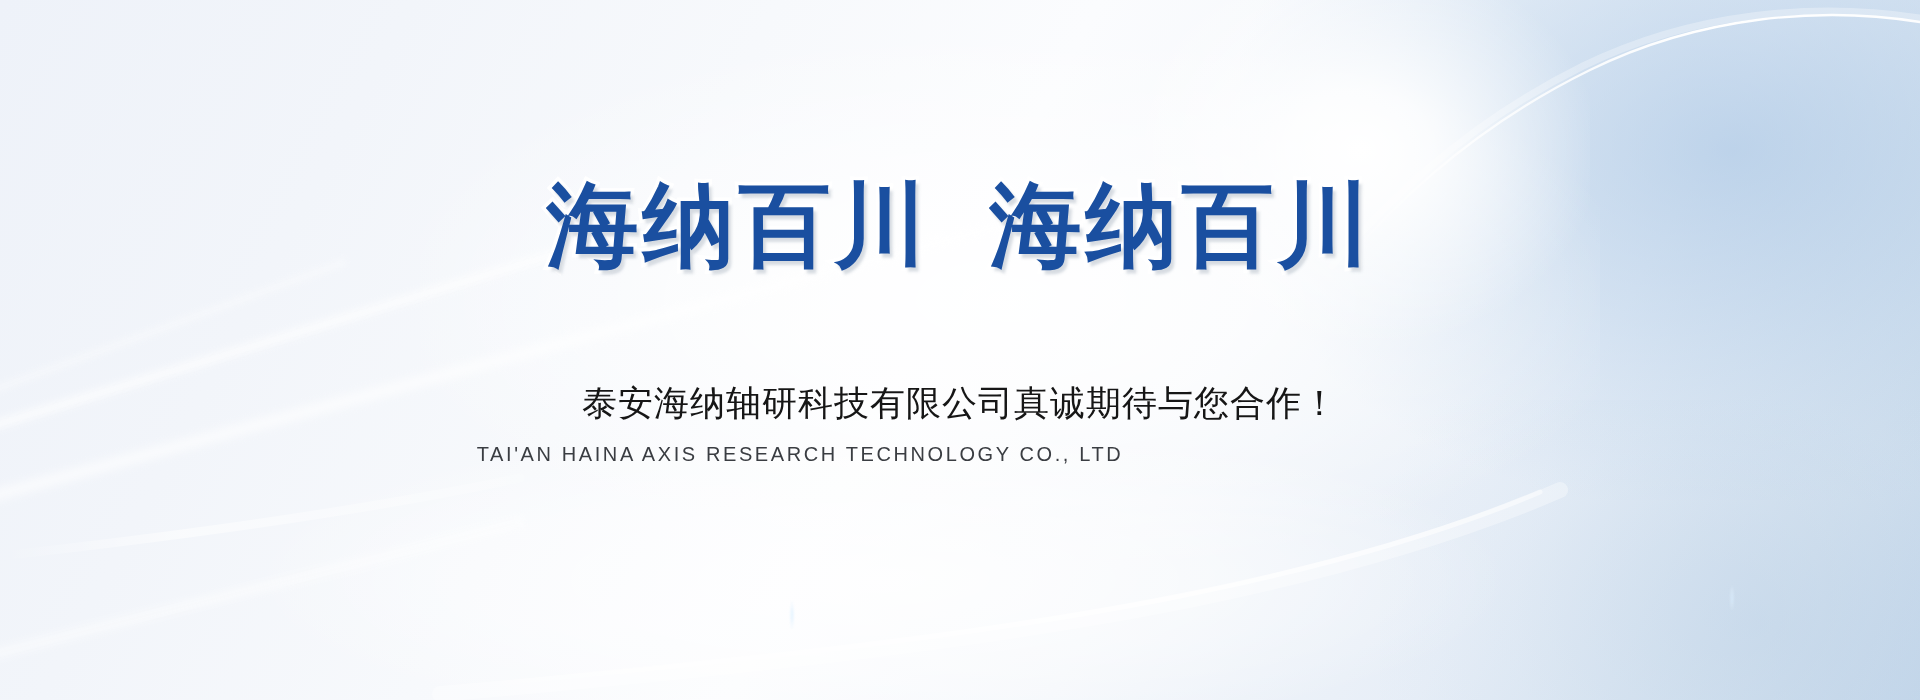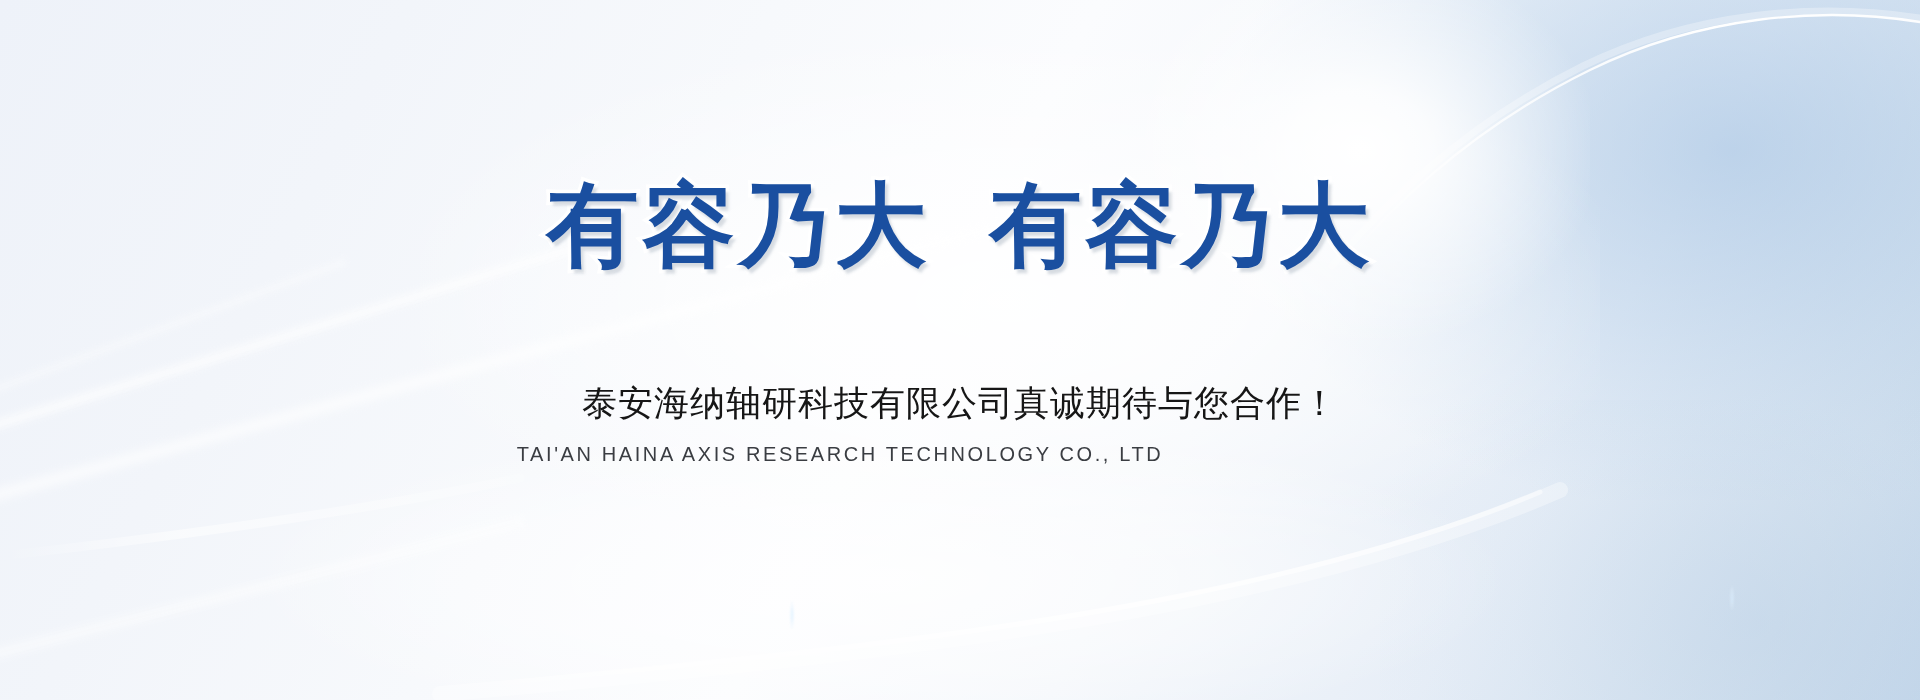--- a/index.html
+++ b/index.html
@@ -183,21 +183,20 @@
   .subtitle-en {
     position: absolute;
     left: 0;
     top: 443px;
     width: 1600px;
     font-size: 20px;
     font-weight: normal;
     color: #3a3d42;
     letter-spacing: 2.6px;
     white-space: pre;
-    padding-left: 40px;
   }
 </style>
 </head>
 <body>
 
 <div class="banner">
 
   <div class="bg-layer tint-topright"></div>
   <div class="bg-layer tint-bottomright"></div>
   <div class="bg-layer glow-center"></div>
@@ -236,20 +235,20 @@
     <path d="M 470 686 C 700 664 960 640 1180 596 C 1330 566 1450 530 1540 492" fill="none" stroke="url(#arcFadeBottom)" stroke-width="5" stroke-linecap="round" opacity="0.9"></path>
     <path d="M 440 694 C 690 672 960 646 1190 600 C 1345 568 1468 530 1560 490" fill="none" stroke="#ffffff" stroke-opacity="0.34" stroke-width="16" stroke-linecap="round"></path>
 
     <path d="M 0 556 C 180 536 360 512 520 478" fill="none" stroke="url(#arcFadeSoft)" stroke-width="9" stroke-linecap="round"></path>
   </svg>
 
   <div class="bg-layer sparkle"></div>
   <div class="bg-layer sparkle-b"></div>
 
   <div class="content">
-    <div class="headline">有容乃大  有容乃大</div>
+    <div class="headline">海纳百川  海纳百川</div>
 
     <div class="subtitle">泰安海纳轴研科技有限公司真诚期待与您合作！</div>
 
     <div class="subtitle-en">TAI'AN HAINA AXIS RESEARCH TECHNOLOGY CO., LTD</div>
   </div>
 
 </div>
 
 </body></html>

